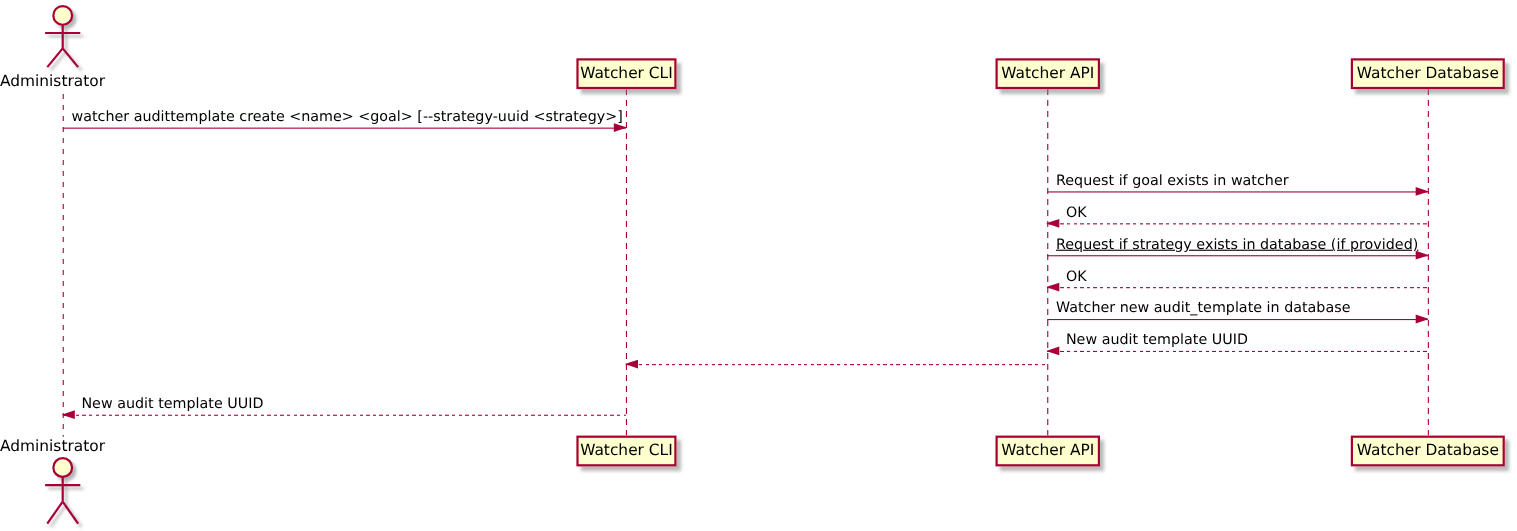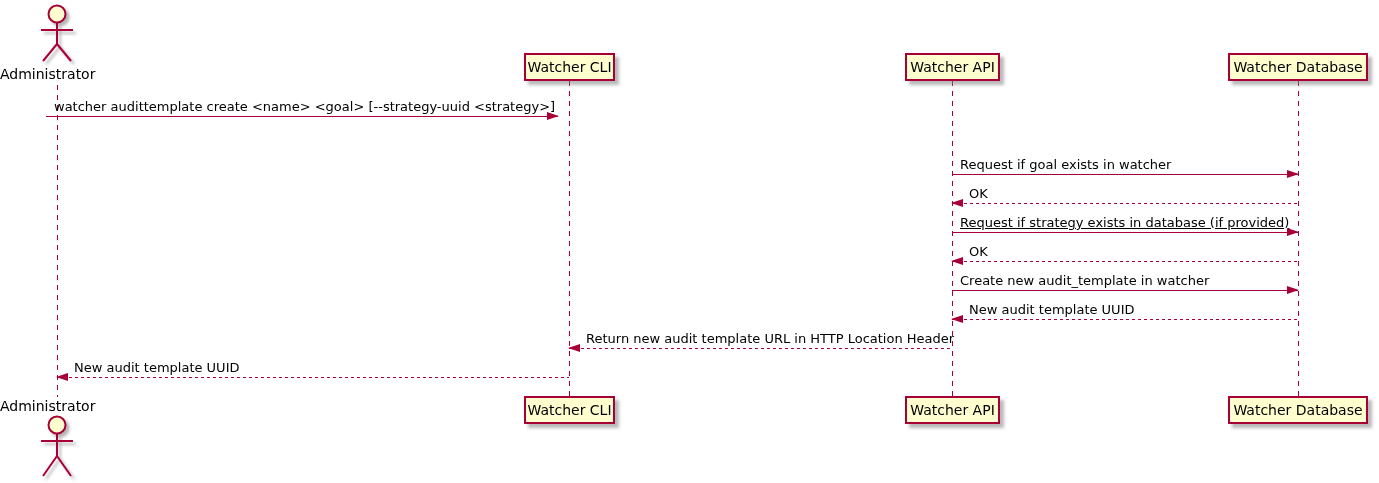--- a/index.html
+++ b/index.html
@@ -64,21 +64,21 @@
     <line x1="5" y1="27" x2="37" y2="27" stroke="#A80036" stroke-width="2"></line>
     <line x1="21" y1="41" x2="7" y2="58" stroke="#A80036" stroke-width="2"></line>
     <line x1="21" y1="41" x2="35" y2="58" stroke="#A80036" stroke-width="2"></line>
   </svg>
   <div class="actor-label" style="left:0px;top:66px;">Administrator</div>
 
   <div class="pbox" style="left:524px;top:53px;width:91px;">Watcher CLI</div>
   <div class="pbox" style="left:905px;top:53px;width:95px;">Watcher API</div>
   <div class="pbox" style="left:1228px;top:53px;width:140px;">Watcher Database</div>
 
-  <div class="msg ltr" style="left:46px;top:99px;width:512px;">
+  <div class="msg ltr" style="left:57px;top:99px;width:512px;">
     <div class="msg-text">watcher audittemplate create &lt;name&gt; &lt;goal&gt; [--strategy-uuid &lt;strategy&gt;]</div>
     <div class="msg-line solid">
         <span class="arrow right"></span>
       </div>
   </div>
 
 
   <div class="msg ltr" style="left:952px;top:157px;width:346px;">
     <div class="msg-text">Request if goal exists in watcher</div>
     <div class="msg-line solid">
@@ -101,35 +101,34 @@
   </div>
 
   <div class="msg rtl" style="left:952px;top:244px;width:346px;">
     <div class="msg-text">OK</div>
     <div class="msg-line dashed">
         <span class="arrow left"></span>
       </div>
   </div>
 
   <div class="msg ltr" style="left:952px;top:273px;width:346px;">
-    <div class="msg-text">Create new audit_template in watcher</div>
+    <div class="msg-text">Watcher new audit_template in database</div>
     <div class="msg-line solid">
         <span class="arrow right"></span>
       </div>
   </div>
 
   <div class="msg rtl" style="left:952px;top:302px;width:346px;">
     <div class="msg-text">New audit template UUID</div>
     <div class="msg-line dashed">
         <span class="arrow left"></span>
       </div>
   </div>
 
   <div class="msg rtl" style="left:569px;top:331px;width:383px;">
-    <div class="msg-text">Return new audit template URL in HTTP Location Header</div>
     <div class="msg-line dashed">
         <span class="arrow left"></span>
       </div>
   </div>
 
   <div class="msg rtl" style="left:57px;top:360px;width:512px;">
     <div class="msg-text">New audit template UUID</div>
     <div class="msg-line dashed">
         <span class="arrow left"></span>
       </div>

